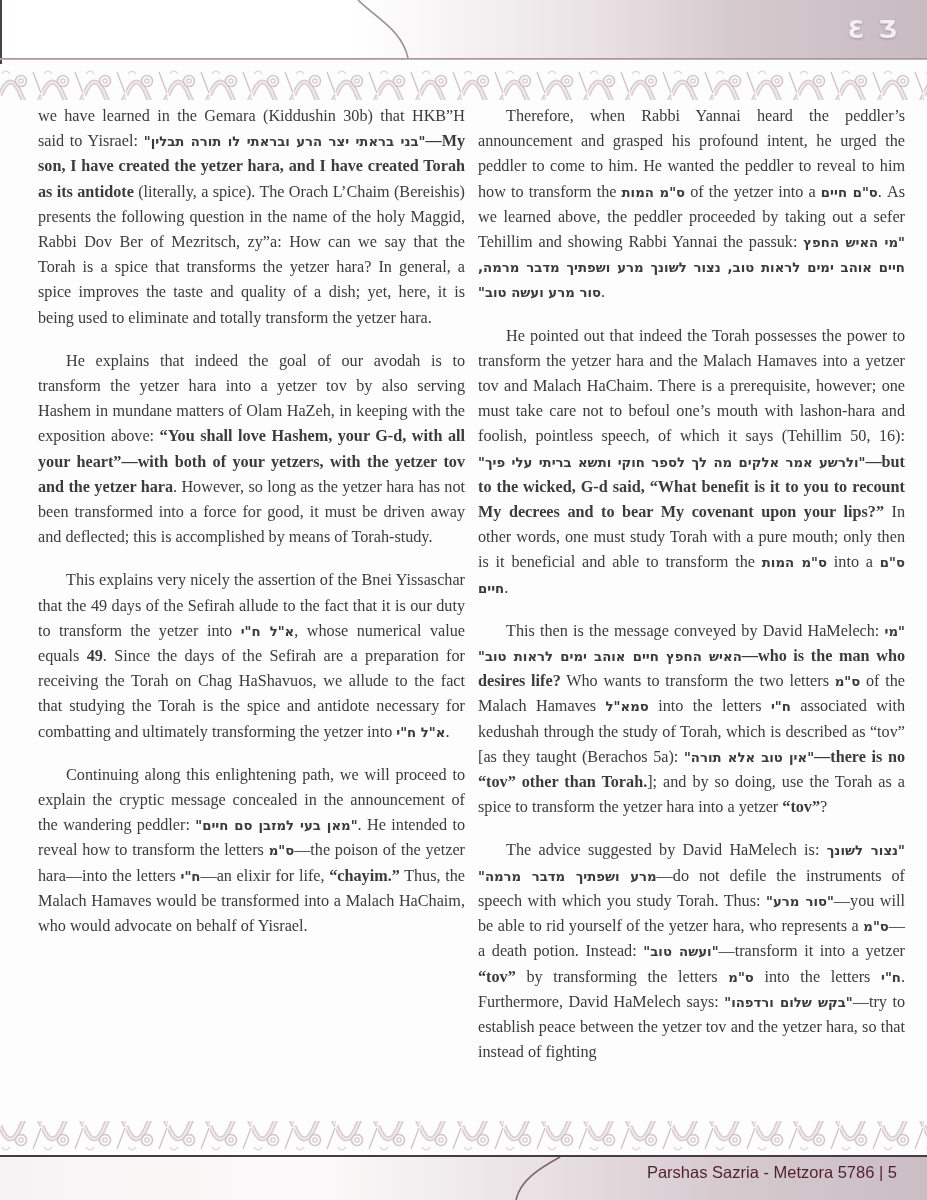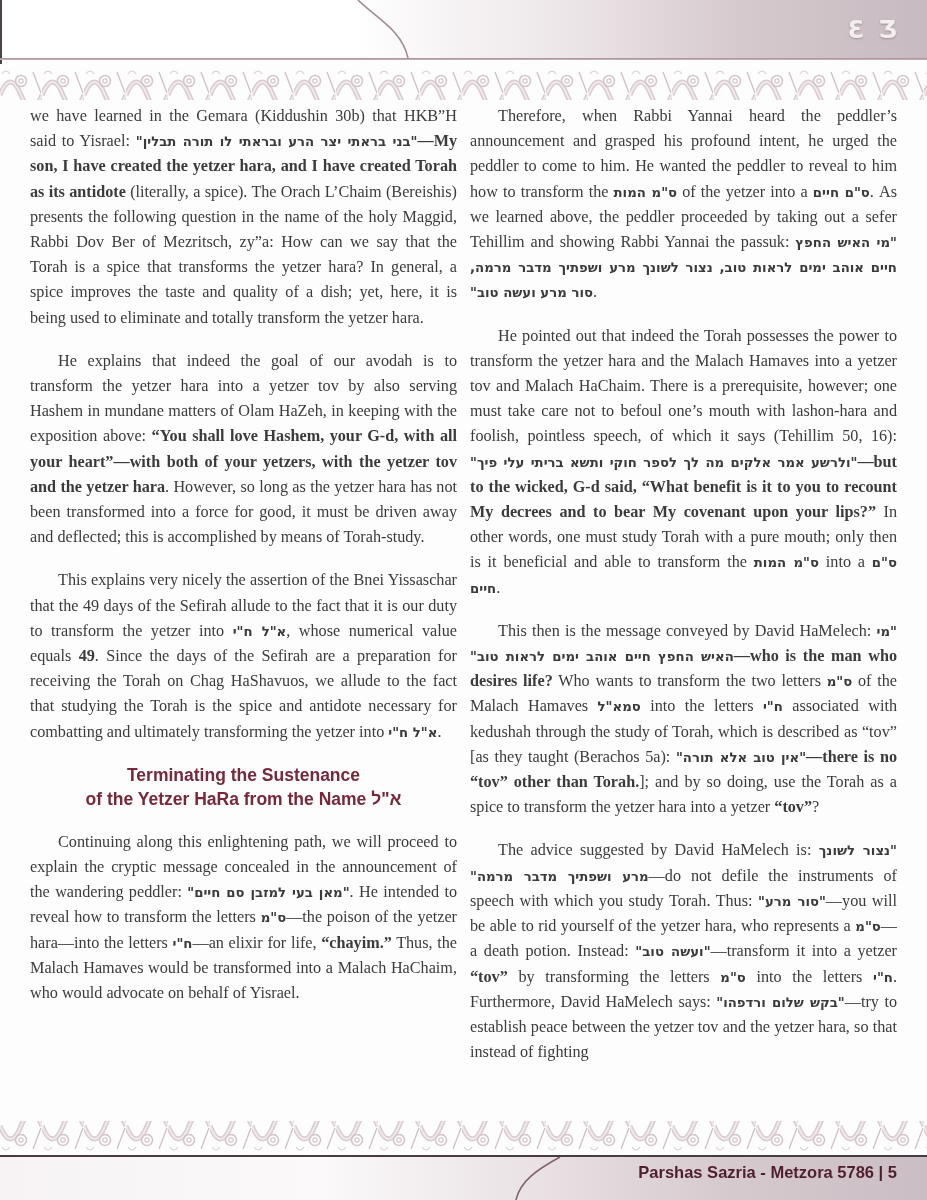--- a/index.html
+++ b/index.html
@@ -20,40 +20,40 @@
     font-family:"DejaVu Serif",serif;font-style:italic;font-weight:bold;
     font-size:31px;color:#6b4a54;
     text-shadow:-1px -1px 0 #fff,1px -1px 0 #fff,-1px 1px 0 #fff,1px 1px 0 #fff,0 2px 3px rgba(90,70,80,.35);
   }
   .ornament{font-family:"DejaVu Sans",sans-serif;font-style:normal;font-size:24px;color:#f3eef0;
     text-shadow:0 1px 2px rgba(120,100,110,.5);}
   
   .lace{position:absolute;left:0;width:927px;height:34px;}
   .lace.bottom{transform:scaleY(-1);}
   
-  .content{position:absolute;top:104px;left:30px;width:867px;height:1016px;
+  .content{position:absolute;top:104px;left:38px;width:867px;height:1016px;
     display:flex;gap:13px;font-size:16.2px;line-height:25.2px;}
   .col{flex:1;min-width:0;text-align:justify;}
   .para{margin:0 0 18px 0;}
   .para.indent{text-indent:28px;}
   .rn{font-weight:normal;}
   .rb{font-weight:bold;}
   .rh{font-weight:bold;font-family:"DejaVu Sans",sans-serif;font-size:0.82em;
       direction:rtl;unicode-bidi:isolate;}
   .sec-head{
     font-family:"Liberation Sans",sans-serif;font-weight:bold;font-size:17.5px;
     color:#76293a;text-align:center;line-height:1.4;margin:8px 0 18px 0;text-indent:0;
   }
   
   .footer-rule{position:absolute;top:1155px;left:0;width:927px;height:2px;background:#483b41;}
   .footer-band{position:absolute;top:1157px;left:0;width:927px;height:43px;
     background:linear-gradient(90deg,#f7f3f4 0%,#fbf9f9 35%,#e9e1e4 58%,#d6cacf 78%,#cabdc3 100%);}
   .footer-label{
     position:absolute;top:1163px;right:30px;
-    font-family:"Liberation Sans",sans-serif;font-weight:bold;font-size:16.5px;color:#4f1f2e;
+    font-family:"Liberation Sans",sans-serif;font-weight:normal;font-size:16.5px;color:#4f1f2e;
   }
 </style>
 </head>
 <body>
 
 <div class="page">
 
   <div class="header-band"></div>
   <div class="edge-tick"></div>
   <svg class="curve-svg" style="top:0;left:330px" width="120" height="58" viewBox="0 0 120 58">
@@ -77,21 +77,20 @@
       </pattern>
     </defs>
     <rect x="0" y="0" width="927" height="34" fill="url(#laceTop)"></rect>
   </svg>
 
   <div class="content">
     <div class="col">
         <p class="para"><span class="rn">we have learned in the Gemara (Kiddushin 30b) that HKB”H said to Yisrael: </span><span class="rh">"בני בראתי יצר הרע ובראתי לו תורה תבלין"</span><span class="rb">—My son, I have created the yetzer hara, and I have created Torah as its antidote</span><span class="rn"> (literally, a spice).  The Orach L’Chaim (Bereishis) presents the following question in the name of the holy Maggid, Rabbi Dov Ber of Mezritsch, zy”a: How can we say that the Torah is a spice that transforms the yetzer hara?  In general, a spice improves the taste and quality of a dish; yet, here, it is being used to eliminate and totally transform the yetzer hara.</span></p>
         <p class="para indent"><span class="rn">He explains that indeed the goal of our avodah is to transform the yetzer hara into a yetzer tov by also serving Hashem in mundane matters of Olam HaZeh, in keeping with the exposition above: </span><span class="rb">“You shall love Hashem, your G-d, with all your heart”—with both of your yetzers, with the yetzer tov and the yetzer hara</span><span class="rn">.  However, so long as the yetzer hara has not been transformed into a force for good, it must be driven away and deflected; this is accomplished by means of Torah-study.</span></p>
         <p class="para indent"><span class="rn">This explains very nicely the assertion of the Bnei Yissaschar that the 49 days of the Sefirah allude to the fact that it is our duty to transform the yetzer into </span><span class="rh">א"ל ח"י</span><span class="rn">, whose numerical value equals </span><span class="rb">49</span><span class="rn">.  Since the days of the Sefirah are a preparation for receiving the Torah on Chag HaShavuos, we allude to the fact that studying the Torah is the spice and antidote necessary for combatting and ultimately transforming the yetzer into </span><span class="rh">א"ל ח"י</span><span class="rn">.</span></p>
-        <h2 class="sec-head"><span>Terminating the Sustenance</span><br><span>of the Yetzer HaRa from the Name א"ל</span></h2>
         <p class="para indent"><span class="rn">Continuing along this enlightening path, we will proceed to explain the cryptic message concealed in the announcement of the wandering peddler: </span><span class="rh">"מאן בעי למזבן סם חיים"</span><span class="rn">.  He intended to reveal how to transform the letters </span><span class="rh">ס"מ</span><span class="rn">—the poison of the yetzer hara—into the letters </span><span class="rh">ח"י</span><span class="rn">—an elixir for life, </span><span class="rb">“chayim.”</span><span class="rn">  Thus, the Malach Hamaves would be transformed into a Malach HaChaim, who would advocate on behalf of Yisrael.</span></p>
       </div>
     <div class="col">
         <p class="para indent"><span class="rn">Therefore, when Rabbi Yannai heard the peddler’s announcement and grasped his profound intent, he urged the peddler to come to him.  He wanted the peddler to reveal to him how to transform the </span><span class="rh">ס"מ המות</span><span class="rn"> of the yetzer into a </span><span class="rh">ס"ם חיים</span><span class="rn">.  As we learned above, the peddler proceeded by taking out a sefer Tehillim and showing Rabbi Yannai the passuk: </span><span class="rh">"מי האיש החפץ חיים אוהב ימים לראות טוב, נצור לשונך מרע ושפתיך מדבר מרמה, סור מרע ועשה טוב"</span><span class="rn">.</span></p>
         <p class="para indent"><span class="rn">He pointed out that indeed the Torah possesses the power to transform the yetzer hara and the Malach Hamaves into a yetzer tov and Malach HaChaim.  There is a prerequisite, however; one must take care not to befoul one’s mouth with lashon-hara and foolish, pointless speech, of which it says (Tehillim 50, 16): </span><span class="rh">"ולרשע אמר אלקים מה לך לספר חוקי ותשא בריתי עלי פיך"</span><span class="rb">—but to the wicked, G-d said, “What benefit is it to you to recount My decrees and to bear My covenant upon your lips?”</span><span class="rn">  In other words, one must study Torah with a pure mouth; only then is it beneficial and able to transform the </span><span class="rh">ס"מ המות</span><span class="rn"> into a </span><span class="rh">ס"ם חיים</span><span class="rn">.</span></p>
         <p class="para indent"><span class="rn">This then is the message conveyed by David HaMelech: </span><span class="rh">"מי האיש החפץ חיים אוהב ימים לראות טוב"</span><span class="rb">—who is the man who desires life?</span><span class="rn">  Who wants to transform the two letters </span><span class="rh">ס"מ</span><span class="rn"> of the Malach Hamaves </span><span class="rh">סמא"ל</span><span class="rn"> into the letters </span><span class="rh">ח"י</span><span class="rn"> associated with kedushah through the study of Torah, which is described as “tov” [as they taught (Berachos 5a): </span><span class="rh">"אין טוב אלא תורה"</span><span class="rb">—there is no “tov” other than Torah.</span><span class="rn">]; and by so doing, use the Torah as a spice to transform the yetzer hara into a yetzer </span><span class="rb">“tov”</span><span class="rn">?</span></p>
         <p class="para indent"><span class="rn">The advice suggested by David HaMelech is: </span><span class="rh">"נצור לשונך מרע ושפתיך מדבר מרמה"</span><span class="rn">—do not defile the instruments of speech with which you study Torah.  Thus: </span><span class="rh">"סור מרע"</span><span class="rn">—you will be able to rid yourself of the yetzer hara, who represents a </span><span class="rh">ס"מ</span><span class="rn">—a death potion.  Instead: </span><span class="rh">"ועשה טוב"</span><span class="rn">—transform it into a yetzer </span><span class="rb">“tov”</span><span class="rn"> by transforming the letters </span><span class="rh">ס"מ</span><span class="rn"> into the letters </span><span class="rh">ח"י</span><span class="rn">.  Furthermore, David HaMelech says: </span><span class="rh">"בקש שלום ורדפהו"</span><span class="rn">—try to establish peace between the yetzer tov and the yetzer hara, so that instead of fighting</span></p>
       </div>
   </div>
 

